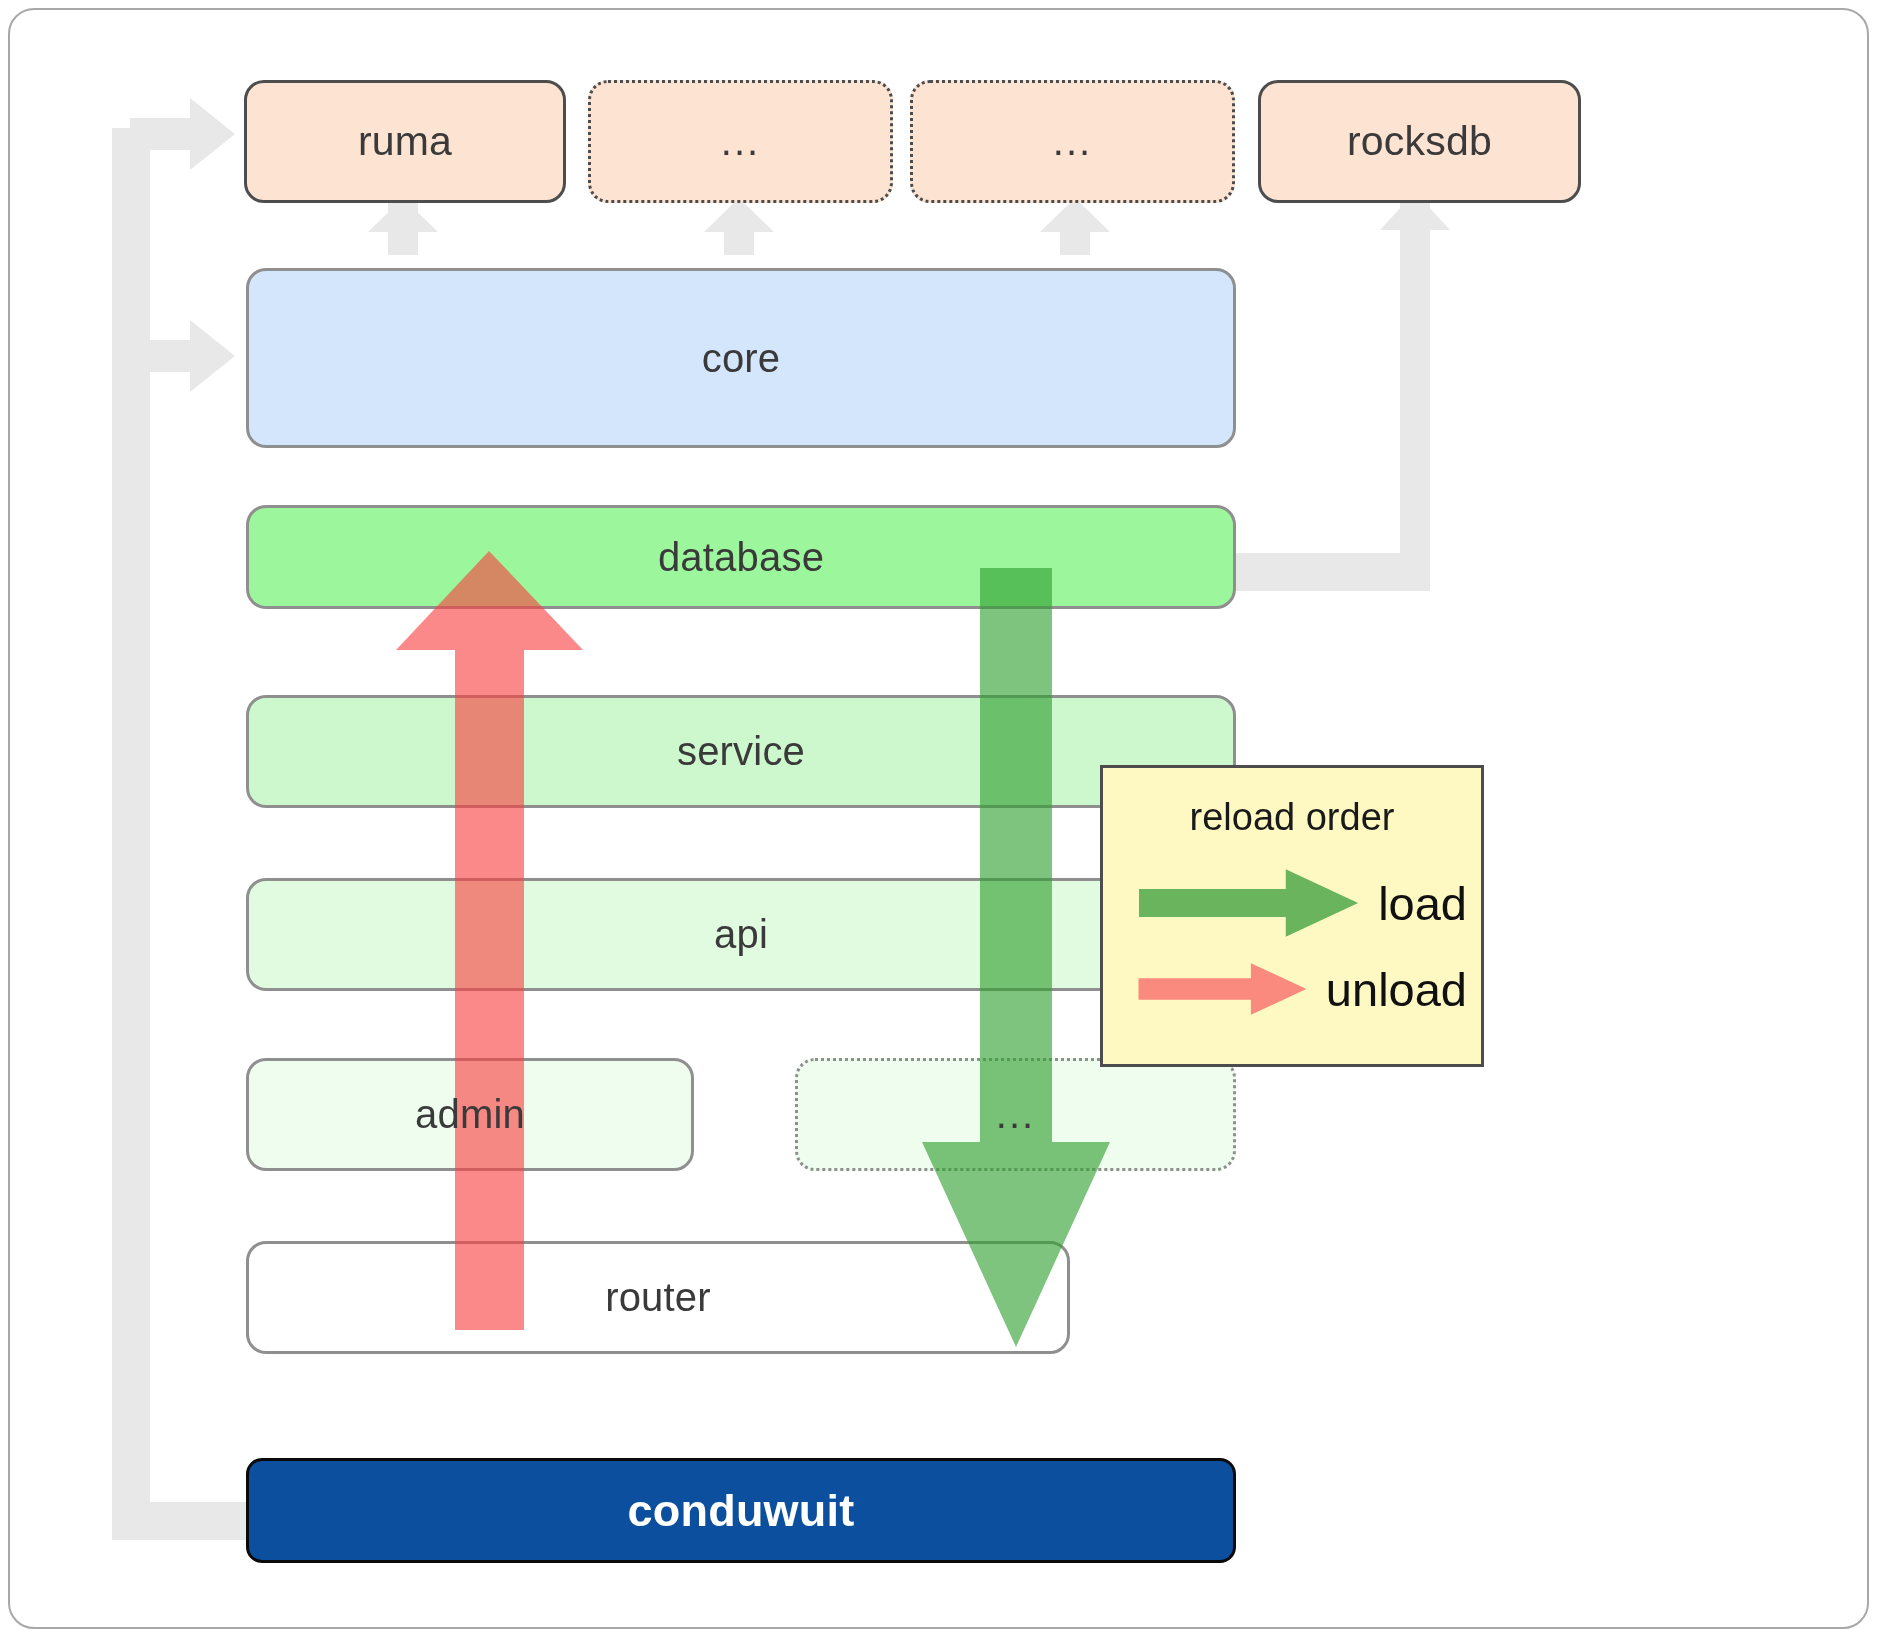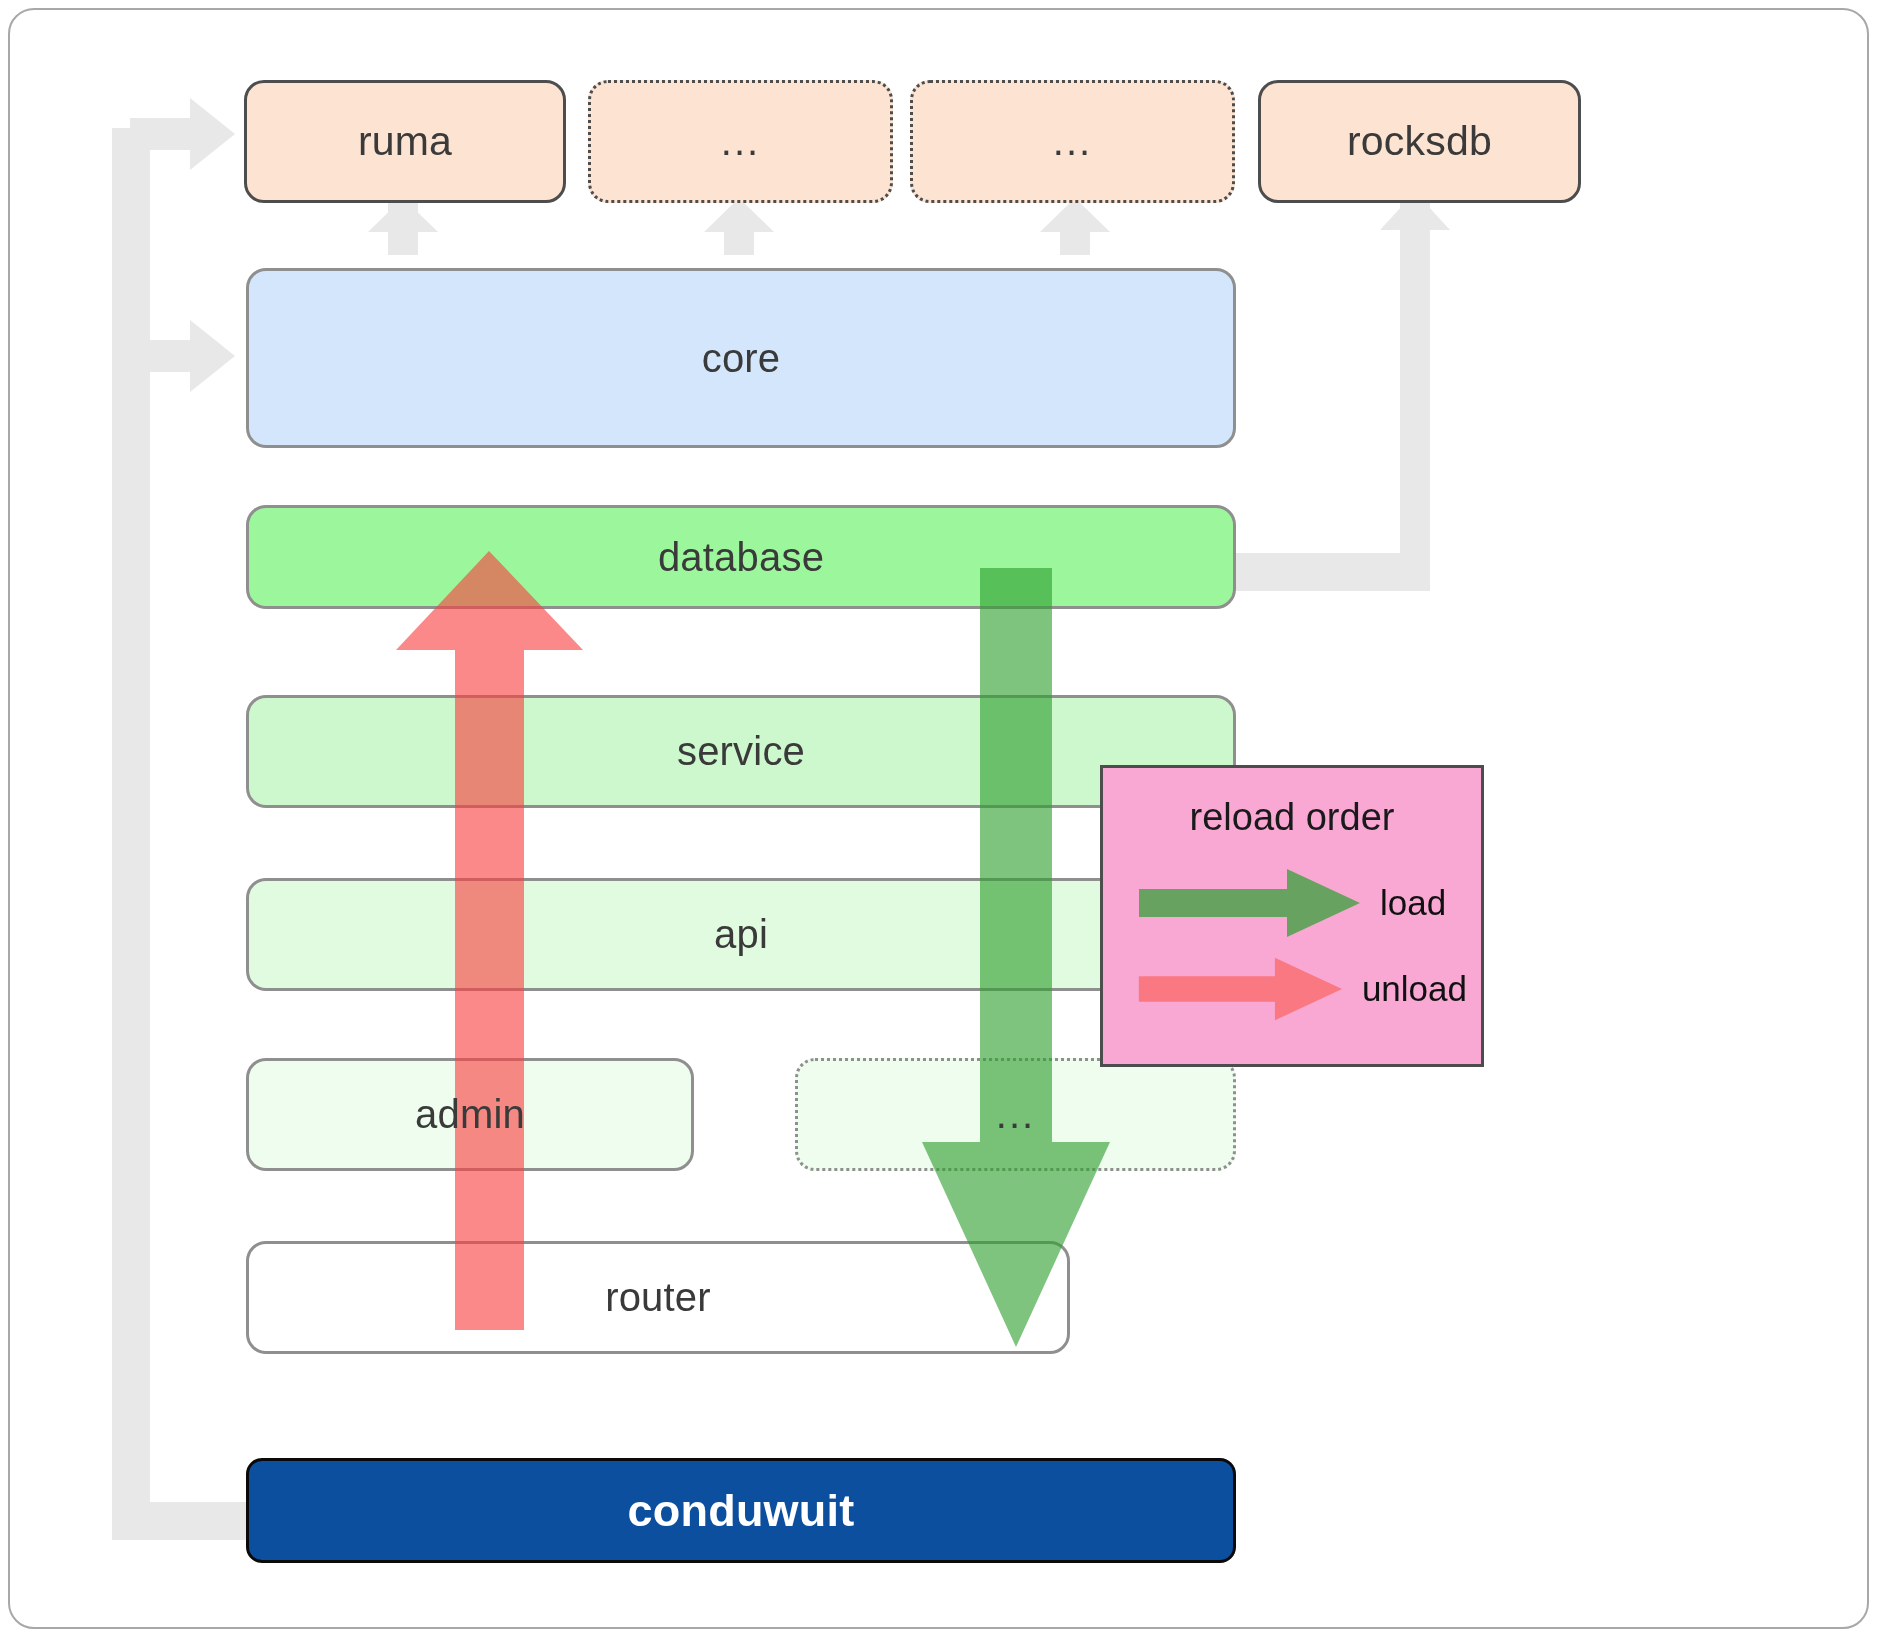--- a/index.html
+++ b/index.html
@@ -83,21 +83,21 @@
   .dots { letter-spacing: 2px; font-size: 40px; color: #3a3a3a; }
 
   
   #legend {
     position: absolute;
     left: 1100px;
     top: 765px;
     width: 384px;
     height: 302px;
     box-sizing: border-box;
-    background: #f9a8d4;
+    background: #fef9c3;
     border: 3px solid #4d4d4d;
   }
   #legend .legend-title {
     position: absolute;
     top: 28px;
     left: 0;
     width: 100%;
     text-align: center;
     font-size: 38px;
     color: #1a1a1a;
@@ -107,21 +107,21 @@
     left: 34px;
     width: 330px;
     height: 70px;
     display: flex;
     align-items: center;
   }
   .legend-row.r1 { top: 100px; }
   .legend-row.r2 { top: 186px; }
   .legend-row .legend-label {
     margin-left: 18px;
-    font-size: 35px;
+    font-size: 47px;
     color: #111111;
   }
 </style>
 </head>
 <body>
 
 <div id="canvas">
   <div id="frame"></div>
 
   <svg class="svg-layer" viewBox="0 0 1883 1643">

